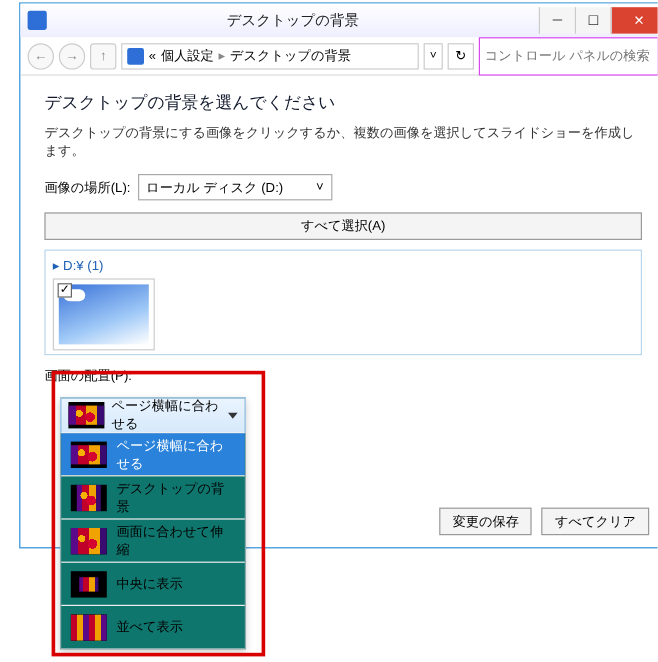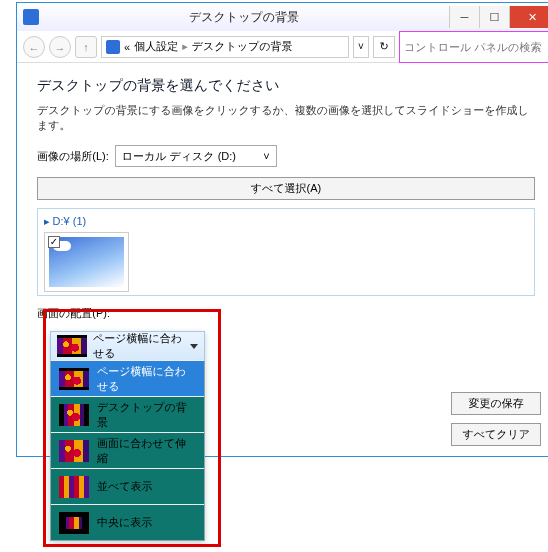--- a/index.html
+++ b/index.html
@@ -31,21 +31,21 @@
 
   .images-box { border: 1px solid #b8d6ec; height: 88px; padding: 6px; }
   .group-label { color: #1d5fb4; font-size: 11px; margin-bottom: 4px; }
   .thumb { width: 85px; height: 60px; border: 1px solid #ccc; position: relative; overflow: hidden; }
  .thumb .check { position: absolute; left: 3px; top: 3px; width: 12px; height: 12px; border: 1px solid #666; background: #fff; font-size: 10px; line-height: 10px; text-align: center; }
   .sky { position: absolute; inset: 4px; background: linear-gradient(160deg,#3a72d8 0%,#9ec8f7 60%,#fff 100%); }
   .cloud { position: absolute; left: 4px; top: 4px; width: 18px; height: 10px; background: #fff; border-radius: 6px; }
 
   .picpos { margin-top: 10px; font-size: 11px; }
 
-  .bottombar { position: absolute; bottom: 10px; right: 14px; display: flex; gap: 8px; flex-direction: column; }
+  .bottombar { position: absolute; bottom: 10px; right: 14px; display: flex; gap: 8px; }
 
   .highlight-box { position: absolute; left: 43px; top: 309px; width: 178px; height: 238px; border: 3px solid #d90000; pointer-events: none; z-index: 50; }
 
   .dropdown { position: absolute; left: 50px; top: 331px; width: 155px; background: #0f766e; border: 1px solid #8aa; box-shadow: 0 2px 6px rgba(0,0,0,.2); z-index: 40; }
   .dd-header { background: linear-gradient(#eaf4ff,#d6e9fb); border: 1px solid #a6c8e8; height: 30px; display: flex; align-items: center; padding: 0 6px; font-size: 11px; gap: 6px; margin: -1px; }
   .dd-header::after { content: ""; margin-left: auto; width: 0; height: 0; border-left: 4px solid transparent; border-right: 4px solid transparent; border-top: 5px solid #333; }
   .dd-item { height: 36px; display: flex; align-items: center; padding: 0 8px; font-size: 11px; gap: 8px; border-top: 1px solid #eee; }
   .dd-item.sel { background: #2a82da; color: #fff; }
   .thumbsm { width: 30px; height: 22px; background: #000; position: relative; overflow: hidden; flex-shrink: 0; }
   .flower { position: absolute; inset: 0; background: radial-gradient(circle at 30% 40%,#f7b100 0 3px,transparent 3px), radial-gradient(circle at 60% 60%,#d4002f 0 4px,transparent 4px), linear-gradient(90deg,#5a0a88 0 20%,#c00028 20% 50%,#f0a200 50% 80%,#3a0a70 80%); }
@@ -136,25 +136,25 @@
     <span>デスクトップの背景</span>
   </div>
   <div class="dd-item">
     <div class="thumbsm">
         <div class="flower stretch"></div>
       </div>
     <span>画面に合わせて伸縮</span>
   </div>
   <div class="dd-item">
     <div class="thumbsm">
+        <div class="centerp"></div>
+      </div>
+    <span>中央に表示</span>
+  </div>
+  <div class="dd-item">
+    <div class="thumbsm">
         <div class="tilep"></div>
       </div>
     <span>並べて表示</span>
-  </div>
-  <div class="dd-item">
-    <div class="thumbsm">
-        <div class="centerp"></div>
-      </div>
-    <span>中央に表示</span>
   </div>
 </div>
 
 <div class="highlight-box"></div>
 
 </body></html>

